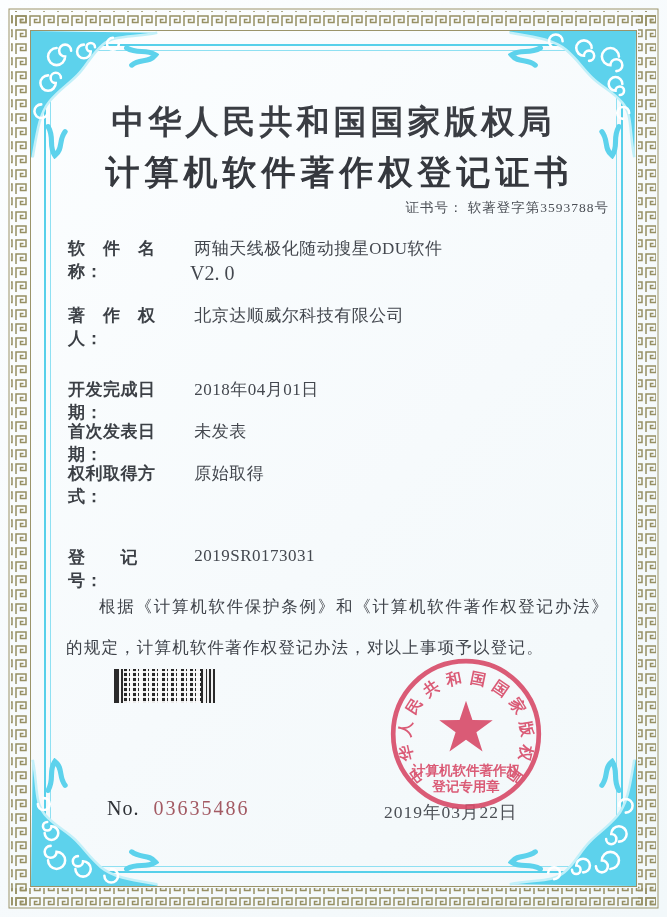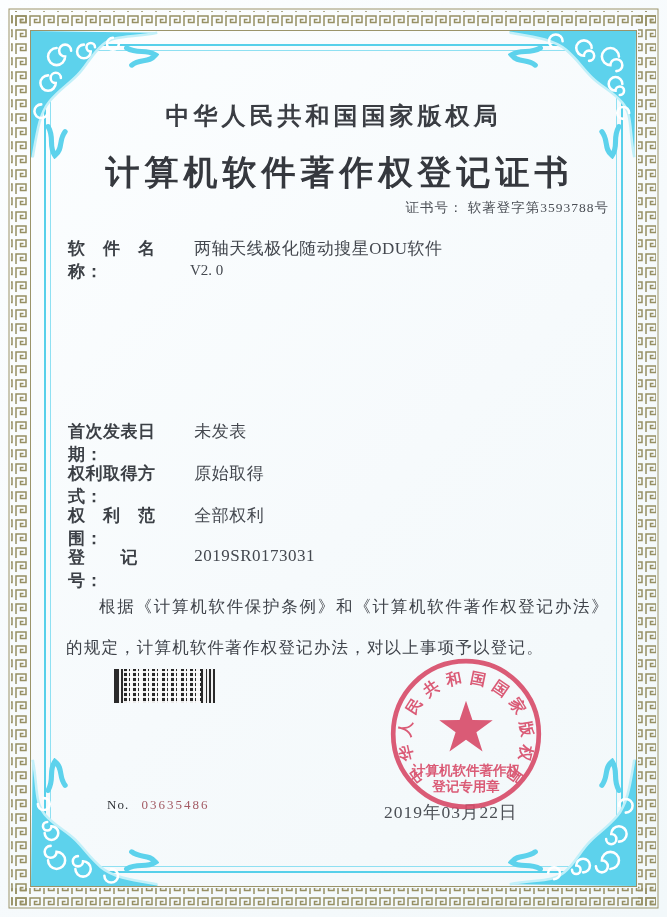--- a/index.html
+++ b/index.html
@@ -12,53 +12,53 @@
   svg.meander{position:absolute;left:0;top:0;}
   .frame-outer{position:absolute;left:44px;top:44px;right:44px;bottom:44px;border:2.5px solid #57d0ea;}
   .frame-inner{position:absolute;left:50px;top:50px;right:50px;bottom:50px;border:1.5px solid #8fe0f2;}
   .corner{position:absolute;width:128px;height:128px;}
   .corner.tl{left:31px;top:31px;}
   .corner.tr{right:31px;top:31px;transform:rotate(90deg);}
   .corner.br{right:31px;bottom:31px;transform:rotate(180deg);}
   .corner.bl{left:31px;bottom:31px;transform:rotate(270deg);}
   .authority{
     position:absolute;left:0;right:0;top:100px;text-align:center;
-    font-size:24px;font-weight:700;letter-spacing:4px;color:#3a3d43;
+    font-size:33px;font-weight:700;letter-spacing:4px;color:#3a3d43;
   }
   .cert-title{
     position:absolute;left:0;right:0;top:150px;text-align:center;
     font-size:34px;font-weight:700;letter-spacing:5px;color:#35383e;margin-left:12px;
   }
   .certno{
     position:absolute;right:58px;top:199px;font-size:13.5px;color:#4a4e55;letter-spacing:1px;text-align:right;
   }
   .row{position:absolute;left:68px;right:60px;font-size:17px;}
   .row .lbl{display:inline-block;width:122px;font-weight:700;color:#3c4046;letter-spacing:0.5px;vertical-align:top;}
   .row .val{display:inline-block;color:#44484f;letter-spacing:0.5px;max-width:380px;vertical-align:top;}
-  .val2{position:absolute;left:190px;top:262px;font-size:15px;color:#44484f;}
+  .val2{position:absolute;left:190px;top:262px;font-size:20px;color:#44484f;}
   .statement{
     position:absolute;left:66px;right:58px;top:586px;
     font-size:16.5px;line-height:41px;letter-spacing:1.2px;color:#3f434a;
     text-indent:2em;text-align:justify;
   }
   .barcode{
     position:absolute;left:114px;top:669px;width:101px;height:34px;
     background-color:#f4f6f6;
     background-image:
       linear-gradient(90deg,#2a2a2a 0 5px,#f2f2f2 5px 7px,#2a2a2a 7px 9px,transparent 9px),
       linear-gradient(270deg,#2a2a2a 0 2px,#f2f2f2 2px 4px,#2a2a2a 4px 6px,#f2f2f2 6px 8px,#2a2a2a 8px 9px,#f2f2f2 9px 12px,#2a2a2a 12px 14px,transparent 14px),
       repeating-linear-gradient(0deg,rgba(250,250,250,0.92) 0 2px,rgba(0,0,0,0) 2px 5px),
       repeating-linear-gradient(90deg,#262626 0 3px,#f5f5f5 3px 5px,#262626 5px 6px,#f5f5f5 6px 10px,#262626 10px 13px,#f5f5f5 13px 15px,#262626 15px 16px,#f5f5f5 16px 19px);
   }
   .seal{position:absolute;left:388px;top:656px;width:156px;height:156px;opacity:0.9;}
   .seal text{font-family:"Liberation Serif","DejaVu Serif",serif;}
   .seal-ring-ch{font-size:15px;font-weight:700;fill:#d84a68;text-anchor:middle;}
   .seal-sub{fill:#d84a68;font-weight:700;text-anchor:middle;}
   .issue-date{position:absolute;left:384px;top:800px;font-size:17.5px;letter-spacing:1px;color:#4c5056;}
-  .serial{position:absolute;left:107px;top:797px;font-size:13px;letter-spacing:1px;}
+  .serial{position:absolute;left:107px;top:797px;font-size:20px;letter-spacing:1px;}
   .serial .no-lbl{color:#2e3136;}
   .serial .no-val{color:#a35a63;letter-spacing:2px;margin-left:8px;}
 </style>
 </head>
 <body>
 
 <div class="page">
 
   <svg class="meander" width="667" height="917">
     <defs>
@@ -148,36 +148,40 @@
     <span>证书号：</span>
     <span>软著登字第3593788号</span>
   </div>
 
   <div class="row" style="top:237px">
     <span class="lbl">软　件　名　称：</span>
     <span class="val">两轴天线极化随动搜星ODU软件</span>
   </div>
   <div class="val2">V2. 0</div>
 
-
+  <div class="row" style="top:304px">
+    <span class="lbl">著　作　权　人：</span>
+    <span class="val">北京达顺威尔科技有限公司</span>
+  </div>
+
+  <div class="row" style="top:378px">
+    <span class="lbl">开发完成日期：</span>
+    <span class="val">2018年04月01日</span>
+  </div>
 
   <div class="row" style="top:462px">
     <span class="lbl">权利取得方式：</span>
     <span class="val">原始取得</span>
   </div>
 
   <div class="row" style="top:420px">
     <span class="lbl">首次发表日期：</span>
     <span class="val">未发表</span>
   </div>
 
-  <div class="row" style="top:504px">
-    <span class="lbl">权　利　范　围：</span>
-    <span class="val">全部权利</span>
-  </div>
 
   <div class="row" style="top:546px">
     <span class="lbl">登　　记　　号：</span>
     <span class="val">2019SR0173031</span>
   </div>
 
   <div class="statement">根据《计算机软件保护条例》和《计算机软件著作权登记办法》的规定，计算机软件著作权登记办法，对以上事项予以登记。</div>
 
   <div class="barcode"></div>
 

